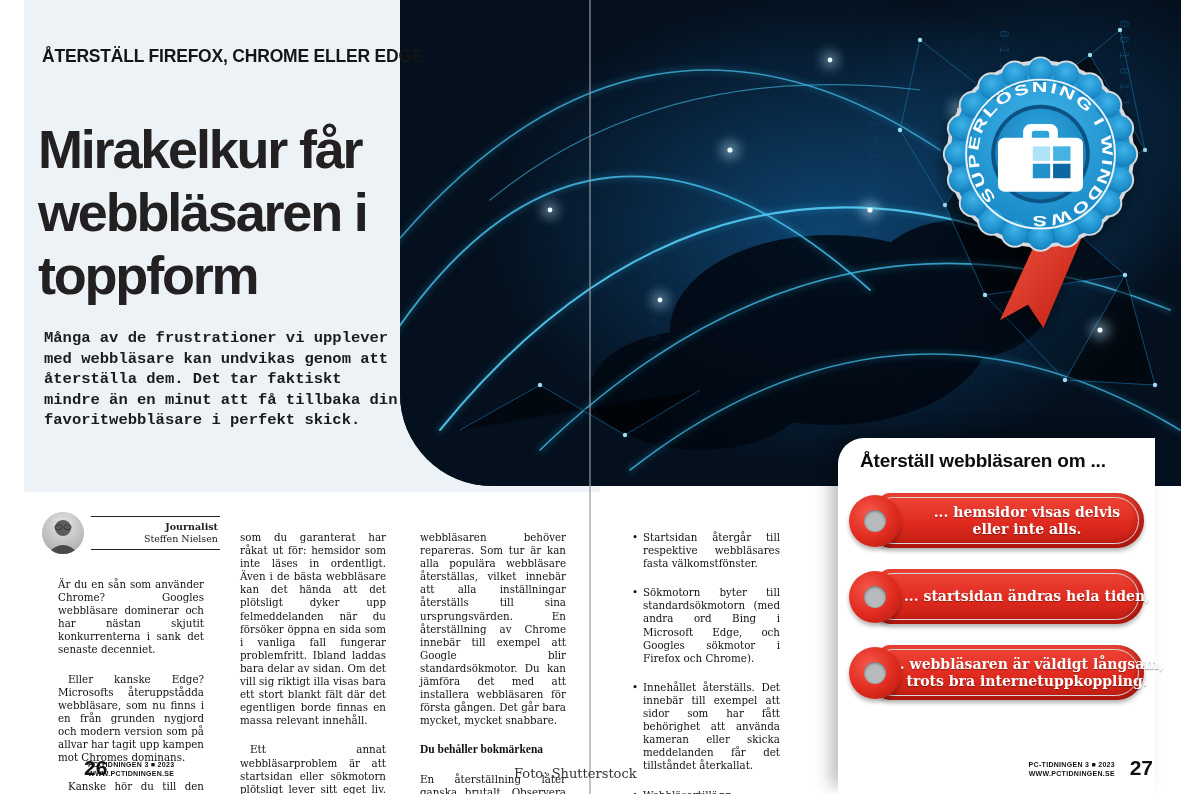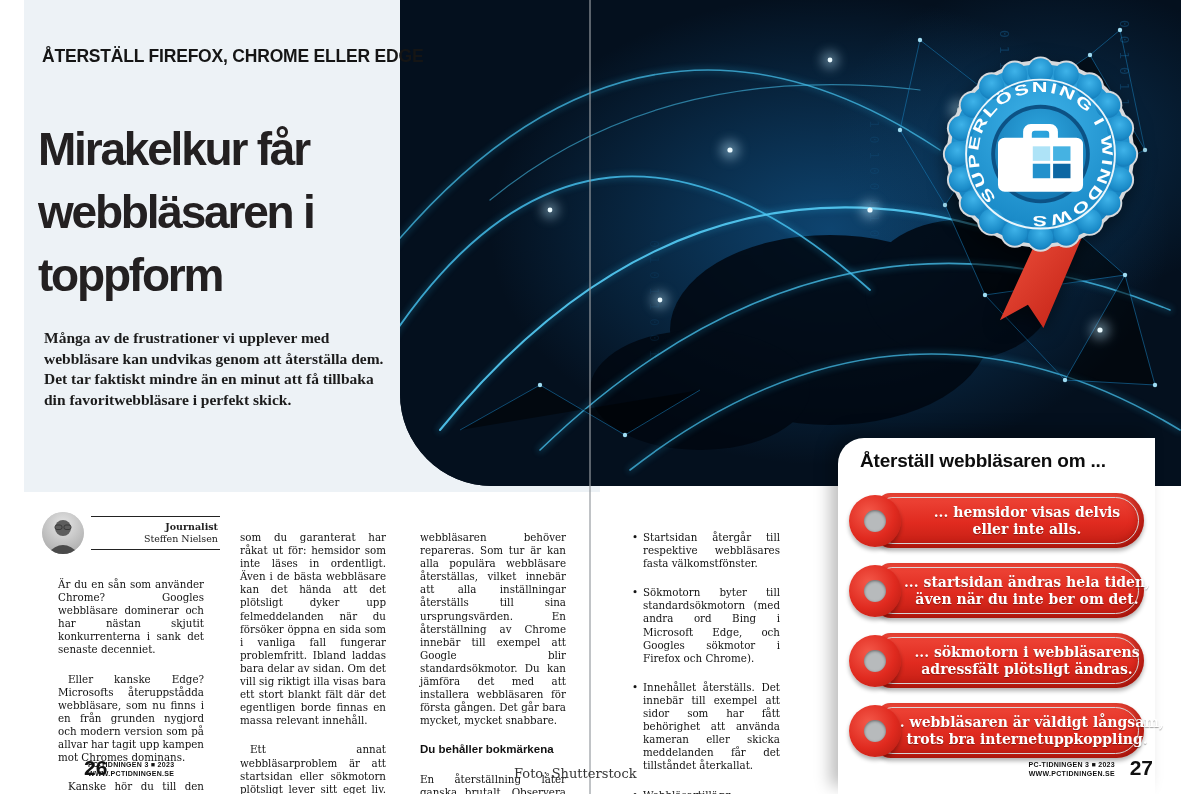--- a/index.html
+++ b/index.html
@@ -8,54 +8,54 @@
 
   
   .light-panel{position:absolute;left:24px;top:0;width:576px;height:492px;background:#edf2f6;}
   .hero{position:absolute;left:400px;top:0;width:781px;height:486px;overflow:hidden;
         border-bottom-left-radius:92px;background:#04101e;}
   .hero svg{display:block;width:100%;height:100%;}
   .gutter{position:absolute;left:589px;top:0;width:2px;height:794px;background:rgba(150,155,160,.6);z-index:6;}
 
   
   .kicker{position:absolute;left:42px;top:46px;font-weight:bold;font-size:17.5px;letter-spacing:-.2px;color:#151515;z-index:3;}
-  .headline{position:absolute;left:38px;top:118px;width:400px;font-weight:bold;font-size:46px;
+  .headline{position:absolute;left:38px;top:118px;width:400px;font-weight:bold;font-size:54px;
             line-height:63px;letter-spacing:-2.2px;color:#232021;z-index:3;}
-  .intro{position:absolute;left:44px;top:328px;width:354px;font-family:Liberation Serif, serif;
+  .intro{position:absolute;left:44px;top:328px;width:354px;font-family:Liberation Mono, monospace;
          font-weight:bold;font-size:15.5px;line-height:20.5px;color:#1c1c1c;z-index:3;}
 
   
   .byline{position:absolute;left:42px;top:508px;width:178px;height:50px;display:flex;align-items:center;z-index:3;}
   .avatar{width:42px;height:42px;border-radius:50%;overflow:hidden;flex:0 0 42px;background:#cfcfcf;}
   .byline-right{flex:1;margin-left:7px;border-top:1.6px solid #222;border-bottom:1.6px solid #222;
                 padding:4px 2px;text-align:right;font-family:"DejaVu Serif",serif;font-size:9.5px;line-height:1.3;color:#222;}
   .byline-right .role{font-weight:bold;}
 
   
   .col{position:absolute;width:178px;font-family:"DejaVu Serif",serif;font-size:10.3px;
        line-height:13.1px;color:#121212;text-align:justify;z-index:3;}
   #col1{left:42px;top:562px;}
   #col2{left:224px;top:515px;}
   #col3{left:404px;top:515px;}
   #col4{left:616px;top:515px;width:180px;}
   .col p{margin:16px;}
   .col p.ind{text-indent:10px;}
-  .subhead{font-family:Liberation Sans, sans-serif;font-weight:bold;font-size:11.5px;
+  .subhead{font-family:Liberation Serif, serif;font-weight:bold;font-size:11.5px;
            margin:7px 0 2px;text-align:left;color:#111;}
   .bullets{margin-top:12px;}
   .bullet{position:relative;padding-left:11px;margin:0;}
   .bullet::before{content:"\2022";position:absolute;left:0;top:0;}
 
   
   .side-panel{position:absolute;left:838px;top:438px;width:317px;height:356px;background:#ffffff;
               border-top-left-radius:26px;box-shadow:-8px -8px 16px rgba(0,0,0,.25);z-index:5;}
   .side-title{position:absolute;left:22px;top:12px;font-weight:bold;font-size:19px;
               letter-spacing:-.2px;color:#0d0d0d;}
   .ribbons{position:absolute;left:14px;top:52px;width:292px;}
-  .ribbon{position:relative;height:62px;margin-bottom:8px;}
+  .ribbon{position:relative;height:62px;margin-bottom:14px;}
   .ribbon-pill{position:absolute;left:24px;right:0;top:3px;bottom:4px;
                border-radius:16px 30px 30px 16px;
                background:linear-gradient(180deg,#f0483a 0%,#e02a1f 55%,#c01d13 100%);
                box-shadow:0 3px 4px rgba(0,0,0,.30), inset -5px -2px 8px rgba(130,12,6,.55);
                display:flex;flex-direction:column;justify-content:center;align-items:center;
                padding-left:34px;}
   .ribbon-pill::before{content:"";position:absolute;left:5px;right:5px;top:4px;bottom:4px;
                border:1.6px solid #d6d6d6;border-radius:12px 26px 26px 12px;pointer-events:none;}
   .ribbon-line{position:relative;font-family:"DejaVu Serif",serif;font-weight:bold;font-size:14px;
                line-height:17px;color:#fff;text-shadow:0 1px 1px rgba(0,0,0,.35);white-space:nowrap;}
@@ -335,36 +335,26 @@
           <span class="ribbon-line">eller inte alls.</span>
         </div>
         <div class="ribbon-tab">
             <div class="ribbon-hole"></div>
           </div>
       </div>
 
       <div class="ribbon">
         <div class="ribbon-pill">
           <span class="ribbon-line">... startsidan ändras hela tiden,</span>
-          <span class="ribbon-line">även när du inte ber om det.</span>
         </div>
         <div class="ribbon-tab">
             <div class="ribbon-hole"></div>
           </div>
       </div>
 
-      <div class="ribbon">
-        <div class="ribbon-pill">
-          <span class="ribbon-line">... sökmotorn i webbläsarens</span>
-          <span class="ribbon-line">adressfält plötsligt ändras.</span>
-        </div>
-        <div class="ribbon-tab">
-            <div class="ribbon-hole"></div>
-          </div>
-      </div>
 
       <div class="ribbon">
         <div class="ribbon-pill">
           <span class="ribbon-line">... webbläsaren är väldigt långsam,</span>
           <span class="ribbon-line">trots bra internetuppkoppling.</span>
         </div>
         <div class="ribbon-tab">
             <div class="ribbon-hole"></div>
           </div>
       </div>

